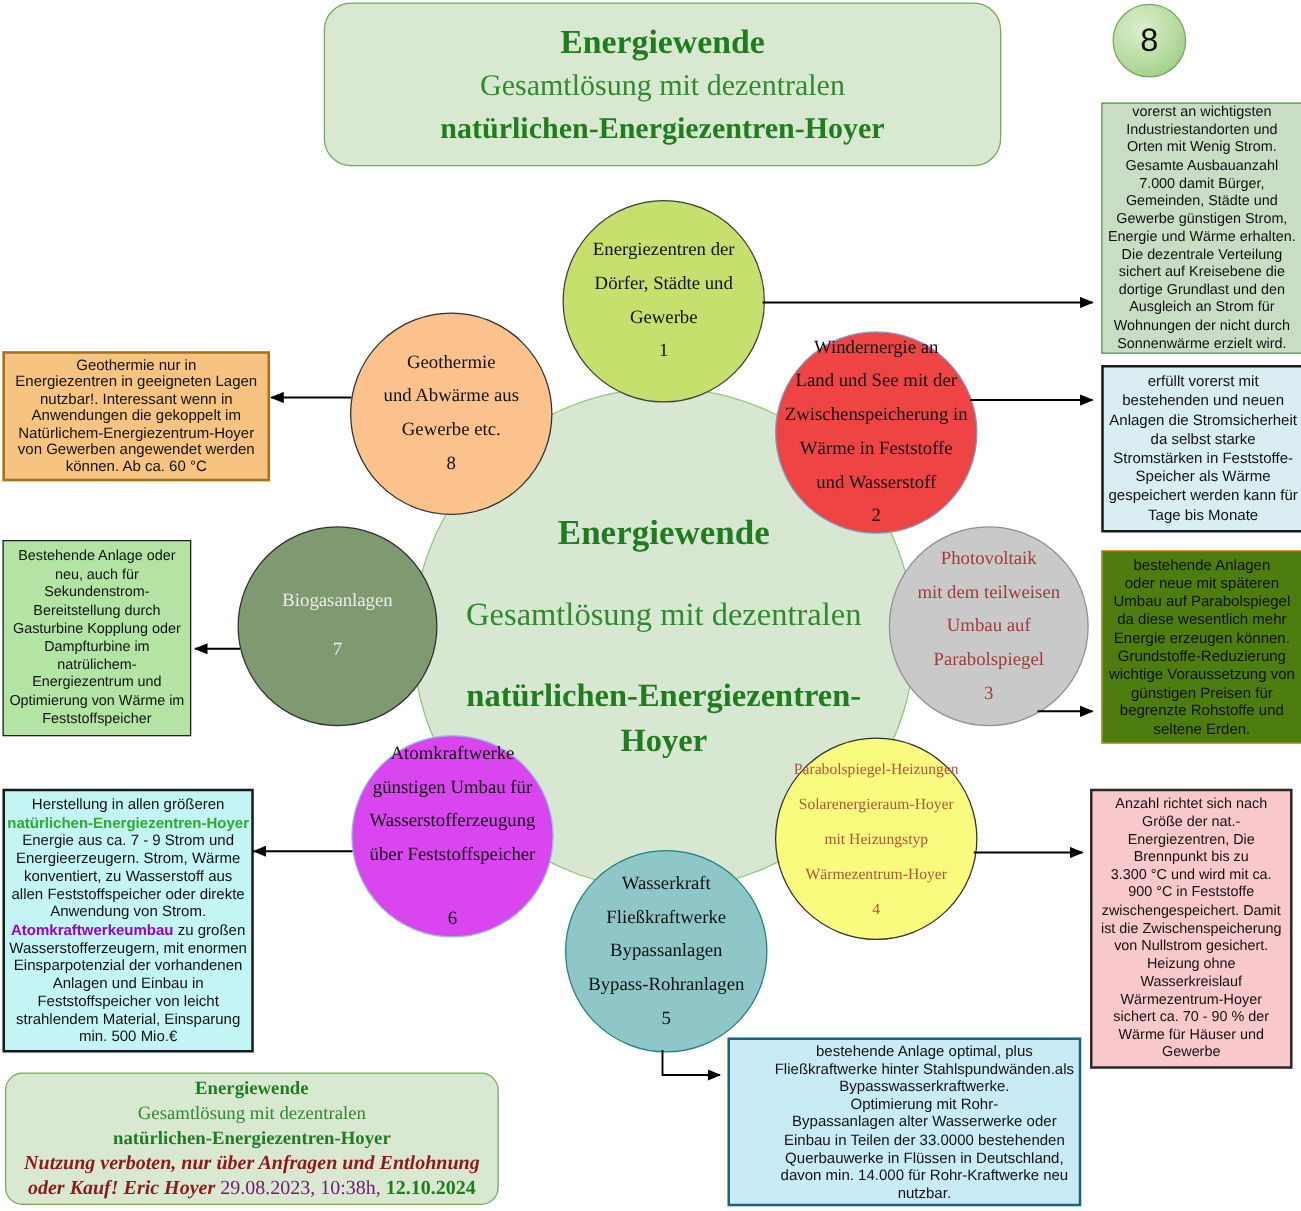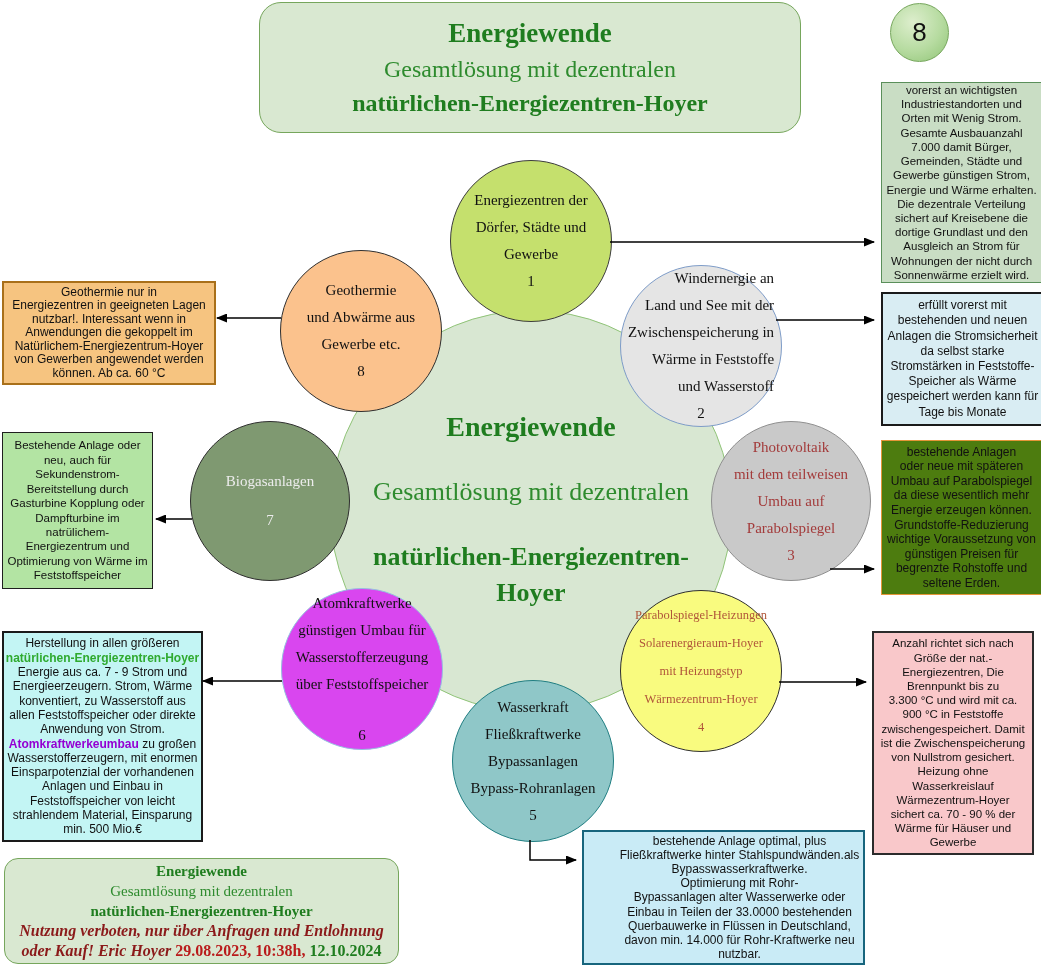--- a/index.html
+++ b/index.html
@@ -30,21 +30,21 @@
   .center-l1{font-size:28px;font-weight:bold;color:#1f7d1f;margin-bottom:34px;}
   .center-l2{font-size:26px;color:#2e8b2e;margin-bottom:32px;}
   .center-l3{font-size:26px;font-weight:bold;color:#1f7d1f;width:364px;line-height:36px;}
 
   
   .node{border-radius:50%;display:flex;flex-direction:column;justify-content:center;
         align-items:center;text-align:center;z-index:3;
         font-family:"Liberation Serif",serif;font-size:15px;line-height:27px;color:#111;}
   .node .lbl{white-space:pre-line;}
   .c1{left:450px;top:160px;width:160px;height:160px;background:#c5e06d;border:1.3px solid #3d3d3d;}
-  .c2{left:620px;top:265px;width:160px;height:160px;background:#e5e5e5;border:1.3px solid #7e9cc8;text-align:right;}
+  .c2{left:620px;top:265px;width:160px;height:160px;background:#ef4444;border:1.3px solid #7e9cc8;}
   .c3{left:711px;top:421px;width:158px;height:158px;background:#c9c9c9;border:1.3px solid #8f8f8f;color:#a33b3b;}
   .c4{left:620px;top:590px;width:160px;height:160px;background:#f9fb7f;border:1.3px solid #2f2f2f;
       color:#b0563a;font-size:12.5px;line-height:28px;}
   .c5{left:452px;top:680px;width:160px;height:160px;background:#8fc7c8;border:1.3px solid #207e82;}
   .c6{left:281px;top:588px;width:160px;height:160px;background:#d946ef;border:1.3px solid #96bfe0;gap:24px;}
   .c7{left:190px;top:421px;width:158px;height:158px;background:#7f9971;border:1.3px solid #2f2f2f;color:#ececec;gap:12px;}
   .c8{left:280px;top:250px;width:160px;height:160px;background:#fbc28d;border:1.3px solid #2f2f2f;}
 
   
   .note{display:flex;flex-direction:column;justify-content:center;align-items:center;
@@ -72,21 +72,21 @@
 
   
   .footer-box{left:4px;top:858px;width:393px;height:104px;background:#d9e8d1;
               border:1.4px solid #76a65c;border-radius:14px;display:flex;flex-direction:column;
               justify-content:center;align-items:center;text-align:center;z-index:2;
               font-family:"Liberation Serif",serif;line-height:20px;}
   .f-l1{font-size:15px;font-weight:bold;color:#1f7d1f;}
   .f-l2{font-size:15px;color:#2e8b2e;}
   .f-l3{font-size:15px;font-weight:bold;color:#1f7d1f;}
   .f-l4,.f-red{font-size:16px;font-weight:bold;color:#8b1a1a;font-style:italic;}
-  .f-date1{font-size:16px;color:#b91c1c;font-weight:bold;}
+  .f-date1{font-size:16px;color:#701a75;font-weight:normal;}
   .f-date2{font-size:16px;color:#1f7d1f;font-weight:bold;}
 
   
   .arrows{left:0;top:0;width:1041px;height:969px;z-index:4;pointer-events:none;}
 </style>
 </head>
 <body>
 
 <div id="canvas">
 

